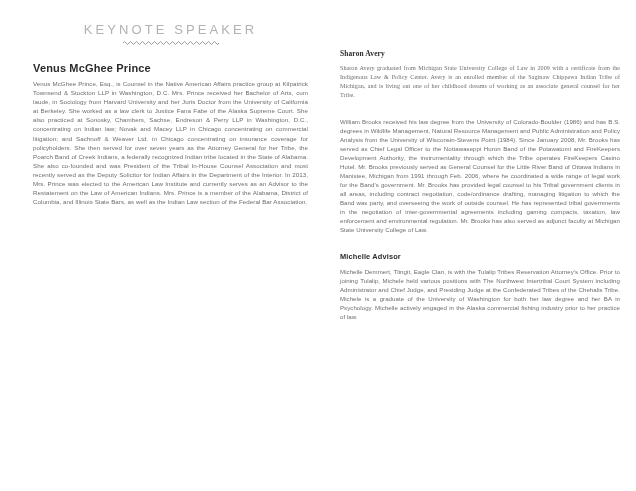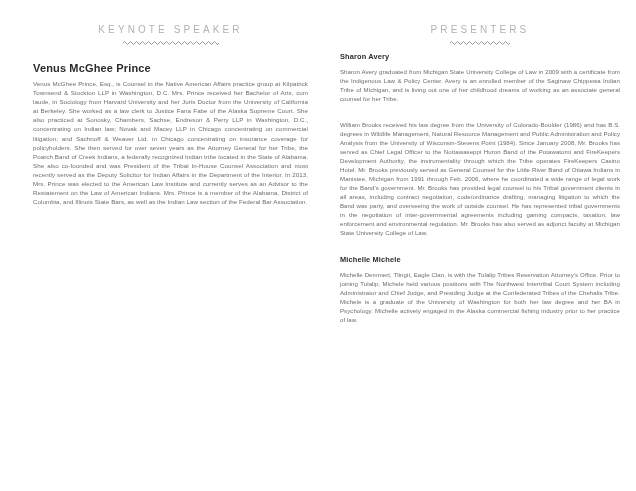--- a/index.html
+++ b/index.html
@@ -38,21 +38,21 @@
   .col-right {
     width: 316px;
     padding-left: 20px;
     padding-right: 16px;
   }
   .section-head {
     text-align: center;
     margin-bottom: 4px;
   }
   .section-title {
-    font-size: 10px;
+    font-size: 13px;
     letter-spacing: 3.1px;
     color: #b2b2b2;
     text-transform: uppercase;
     font-weight: 400;
     line-height: 12px;
     white-space: nowrap;
   }
   .wave-wrap {
     display: flex;
     justify-content: center;
@@ -87,21 +87,22 @@
     hyphens: none;
   }
   .col-right .person-name {
     font-size: 7.4px;
   }
   .col-right .bio {
     font-size: 6.1px;
     line-height: 9.0px;
   }
   .col-right .person.first {
-    margin-top: 5px;
+    margin-top: 24px;
+    font-family: Liberation Serif, serif;
   }
 </style>
 </head>
 <body>
 
 <div class="page">
   <div class="columns">
 
     <div class="col col-left">
       <div class="section-head">
@@ -113,38 +114,30 @@
         </div>
       </div>
 
       <div class="person first">
         <div class="person-name">Venus McGhee Prince</div>
         <p class="bio">Venus McGhee Prince, Esq., is Counsel in the Native American Affairs practice group at Kilpatrick Townsend &amp; Stockton LLP in Washington, D.C.  Mrs. Prince received her Bachelor of Arts, cum laude, in Sociology from Harvard University and her Juris Doctor from the University of California at Berkeley.  She worked as a law clerk to Justice Fana Fabe of the Alaska Supreme Court.  She also practiced at Sonosky, Chambers, Sachse, Endreson &amp; Perry LLP in Washington, D.C., concentrating on Indian law; Novak and Macey LLP in Chicago concentrating on commercial litigation; and Sachnoff &amp; Weaver Ltd. in Chicago concentrating on insurance coverage for policyholders.  She then served for over seven years as the Attorney General for her Tribe, the Poarch Band of Creek Indians, a federally recognized Indian tribe located in the State of Alabama.  She also co-founded and was President of the Tribal In-House Counsel Association and most recently served as the Deputy Solicitor for Indian Affairs in the Department of the Interior.  In 2013, Mrs. Prince was elected to the American Law Institute and currently serves as an Advisor to the Restatement on the Law of American Indians.  Mrs. Prince is a member of the Alabama, District of Columbia, and Illinois State Bars, as well as the Indian Law section of the Federal Bar Association.</p>
       </div>
     </div>
 
     <div class="col col-right">
-      <div class="section-head">
-        <div class="section-title">PRESENTERS</div>
-        <div class="wave-wrap">
-          <svg class="wave" width="60" height="7" viewBox="0 0 60 7">
-            <path d="M0 4 Q1.5 1 3 4 T6 4 T9 4 T12 4 T15 4 T18 4 T21 4 T24 4 T27 4 T30 4 T33 4 T36 4 T39 4 T42 4 T45 4 T48 4 T51 4 T54 4 T57 4 T60 4" fill="none" stroke="#8f8f8f" stroke-width="0.9"></path>
-          </svg>
-        </div>
-      </div>
 
       <div class="person first">
         <div class="person-name">Sharon Avery</div>
         <p class="bio">Sharon Avery graduated from Michigan State University College of Law in 2009 with a certificate from the Indigenous Law &amp; Policy Center.  Avery is an enrolled member of the Saginaw Chippewa Indian Tribe of Michigan, and is living out one of her childhood dreams of working as an associate general counsel for her Tribe.</p>
       </div>
 
       <div class="person">
         <p class="bio">William Brooks received his law degree from the University of Colorado-Boulder (1986) and has B.S. degrees in Wildlife Management, Natural Resource Management and Public Administration and Policy Analysis from the University of Wisconsin-Stevens Point (1984).  Since January 2008, Mr. Brooks has served as Chief Legal Officer to the Nottawaseppi Huron Band of the Potawatomi and FireKeepers Development Authority, the instrumentality through which the Tribe operates FireKeepers Casino Hotel. Mr. Brooks previously served as General Counsel for the Little River Band of Ottawa Indians in Manistee, Michigan from 1991 through Feb. 2006, where he coordinated a wide range of legal work for the Band's government.  Mr. Brooks has provided legal counsel to his Tribal government clients in all areas, including contract negotiation, code/ordinance drafting, managing litigation to which the Band was party, and overseeing the work of outside counsel.  He has represented tribal governments in the negotiation of inter-governmental agreements including gaming compacts, taxation, law enforcement and environmental regulation. Mr. Brooks has also served as adjunct faculty at Michigan State University College of Law.</p>
       </div>
 
       <div class="person">
-        <div class="person-name">Michelle Michele</div>
+        <div class="person-name">Michelle Advisor</div>
         <p class="bio">Michelle Demmert, Tlingit, Eagle Clan, is with the Tulalip Tribes Reservation Attorney's Office.  Prior to joining Tulalip, Michele held various positions with The Northwest Intertribal Court System including Administrator and Chief Judge, and Presiding Judge at the Confederated Tribes of the Chehalis Tribe. Michele is a graduate of the University of Washington for both her law degree and her BA in Psychology.  Michelle actively engaged in the Alaska commercial fishing industry prior to her practice of law.</p>
       </div>
     </div>
 
   </div>
 </div>
 
 </body></html>

